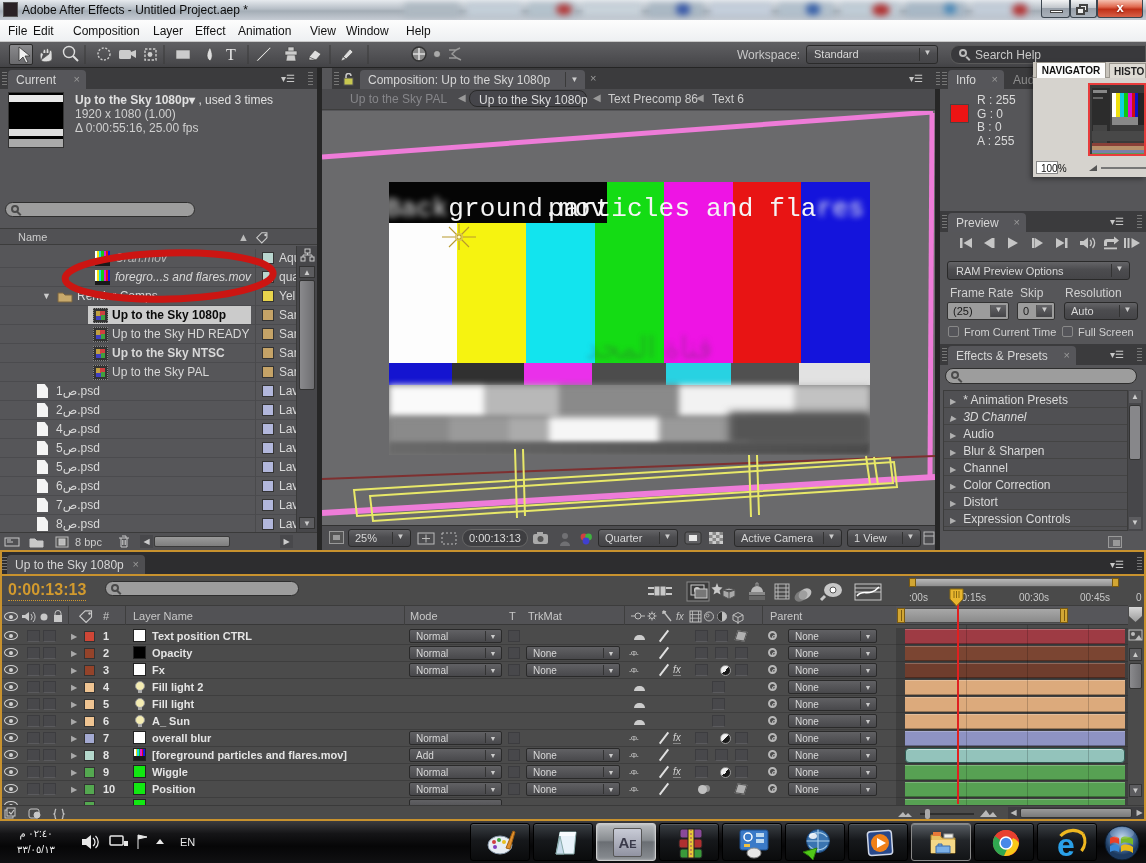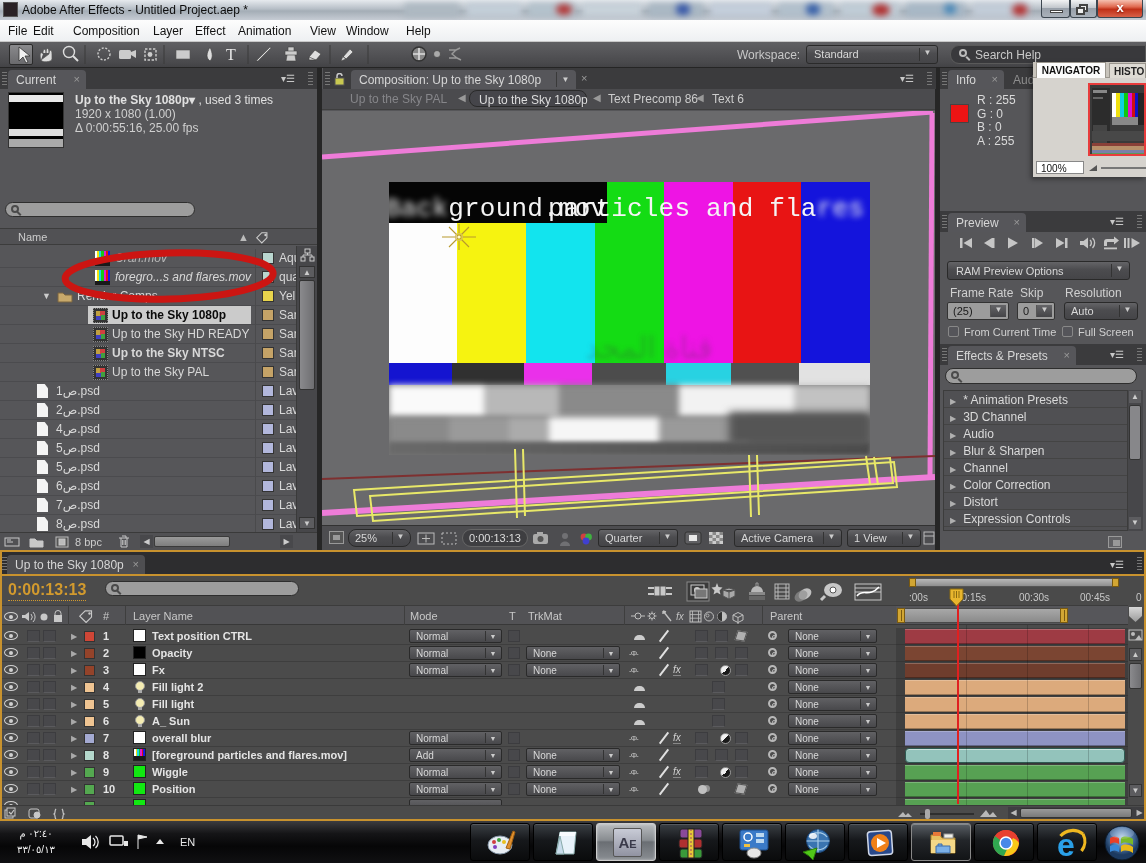--- a/index.html
+++ b/index.html
@@ -319,21 +319,21 @@
         <path d="M3 4 h10 M5 4 v9 h6 v-9 M6 2 h4 v2" stroke="#c8c8c8" fill="none"></path>
         <path d="M6.5 6 v5 M8 6 v5 M9.5 6 v5" stroke="#c8c8c8" stroke-width="0.8"></path>
       </svg>
     <div class="abs" style="left:140px;top:2px;width:13px;height:13px;background:#48484b;color:#ccc;font-size:8px;text-align:center;line-height:13px;">◀</div>
     <div class="abs" style="left:154px;top:3px;width:76px;height:11px;background:linear-gradient(#9a9a9a,#7e7e7e);border:1px solid #3a3a3a;border-radius:2px;"></div>
     <div class="abs" style="left:280px;top:2px;width:13px;height:13px;background:#48484b;color:#ccc;font-size:8px;text-align:center;line-height:13px;">▶</div>
   </div>
 </div>
 
 <div class="abs" id="comp">
-  <div class="abs tabrow" style="left:1px;top:0;width:613px;height:21px;">
+  <div class="abs tabrow" style="left:10px;top:0;width:613px;height:21px;">
     <div class="grip" style="left:2px;top:4px;height:13px;"></div>
     <div class="abs" style="left:11px;top:4px;width:11px;height:12px;"><svg width="11" height="13">
           <rect x="1" y="5" width="9" height="7" fill="#c8c850" stroke="#555"></rect>
           <path d="M3 5 V3 a2.5 2.5 0 0 1 5 0" fill="none" stroke="#ccc" stroke-width="1.5"></path>
         </svg></div>
     <div class="tab" style="left:28px;top:2px;width:225px;height:19px;">
         <span style="position:absolute;left:8px;top:3px;">Composition: Up to the Sky 1080p</span>
         <div style="position:absolute;right:2px;top:2px;bottom:2px;width:18px;border-left:1px solid #3a3a3a;color:#ccc;font-size:8px;text-align:center;line-height:15px;">▼</div>
       </div>
     <span class="tabx" style="position:absolute;left:258px;top:4px;">×</span>
@@ -396,21 +396,21 @@
         <path d="M427 344 L429 406 M435 344 L437 404"></path>
         <path d="M552 346 L556 374 M544 345 L548 373"></path>
       </g>
     </svg>
   </div>
 
   <div class="abs" style="left:0;top:457px;width:613px;height:25px;background:#4d4d50;border-top:1px solid #323232;color:#ccc;font-size:11px;" id="comptools">
     <div class="abs" style="left:7px;top:5px;width:15px;height:13px;border:1px solid #999;background:#555;">
         <div class="abs" style="left:3px;top:3px;width:7px;height:5px;background:#999;"></div>
       </div>
-    <div class="ddbtn" style="left:26px;top:3px;width:63px;height:18px;border-radius:8px;">
+    <div class="ddbtn" style="left:26px;top:3px;width:63px;height:18px;">
         <span style="position:absolute;left:6px;top:2px;">25%</span>
         <div class="ddarr">▼</div>
       </div>
     <svg class="abs" style="left:95px;top:5px;" width="42" height="15">
         <rect x="1" y="2" width="16" height="11" fill="none" stroke="#bbb"></rect>
         <path d="M5 7.5 L13 7.5 M9 3.5 L9 11.5" stroke="#bbb"></path>
         <rect x="25" y="2" width="14" height="11" fill="none" stroke="#bbb" stroke-dasharray="2 2"></rect>
       </svg>
     <div class="abs" style="left:140px;top:3px;width:66px;height:18px;background:#3e3e41;border:1px solid #666;border-radius:9px;text-align:center;line-height:17px;color:#ddd;">0:00:13:13</div>
     <svg class="abs" style="left:210px;top:4px;" width="66" height="16">
@@ -522,21 +522,21 @@
       </div>
     <div class="pmenu" style="right:14px;top:5px;">▾☰</div>
     <div class="grip" style="right:4px;top:4px;height:13px;"></div>
   </div>
   <div class="searchbox" style="left:5px;top:300px;width:192px;height:16px;">
       <div class="mag" style="left:5px;top:2px;"></div>
       <div class="magt" style="left:13px;top:9px;"></div>
     </div>
   <div class="abs" style="left:3px;top:322px;width:185px;height:141px;background:#505053;border:1px solid #3c3c3c;color:#dadada;font-size:12px;overflow:hidden;" id="fxlist">
     <div class="fxrow" style="top:0px;"><span class="tri">▶</span>* Animation Presets</div>
-    <div class="fxrow" style="top:17px;"><span class="tri">▶</span>3D Channel</div>
+    <div class="fxrow" style="top:17px;font-style:italic;"><span class="tri">▶</span>3D Channel</div>
     <div class="fxrow" style="top:34px;"><span class="tri">▶</span>Audio</div>
     <div class="fxrow" style="top:51px;"><span class="tri">▶</span>Blur &amp; Sharpen</div>
     <div class="fxrow" style="top:68px;"><span class="tri">▶</span>Channel</div>
     <div class="fxrow" style="top:85px;"><span class="tri">▶</span>Color Correction</div>
     <div class="fxrow" style="top:102px;"><span class="tri">▶</span>Distort</div>
     <div class="fxrow" style="top:119px;"><span class="tri">▶</span>Expression Controls</div>
     <div class="fxrow" style="top:136px;">Generate</div>
   </div>
   <div class="abs" style="left:188px;top:322px;width:15px;height:141px;background:#47474a;">
     <div class="abs" style="left:1px;top:1px;width:12px;height:12px;background:#5c5c5f;color:#ccc;font-size:8px;text-align:center;line-height:12px;">▲</div>
@@ -559,21 +559,21 @@
     <div class="abs" style="left:3px;top:40px;width:14px;height:20px;background:#444;"></div>
     <div class="abs" style="left:22px;top:8px;width:26px;height:24px;background:linear-gradient(90deg,#fff 0 15%,#f0e010 15% 30%,#10d0e0 30% 45%,#10c810 45% 60%,#e010d0 60% 75%,#d01010 75% 88%,#1010c8 88%);"></div>
     <div class="abs" style="left:22px;top:32px;width:26px;height:8px;background:#888;"></div>
     <div class="abs" style="left:48px;top:8px;width:10px;height:32px;background:#252525;"></div>
     <div class="abs" style="left:2px;top:46px;width:56px;height:10px;background:#484848;"></div>
     <div class="abs" style="left:2px;top:58px;width:56px;height:3px;background:#8a4038;"></div>
       <div class="abs" style="left:2px;top:61px;width:56px;height:4px;background:#b8906a;"></div>
       <div class="abs" style="left:2px;top:65px;width:56px;height:3px;background:#7a80a8;"></div>
       <div class="abs" style="left:2px;top:68px;width:56px;height:4px;background:#5a9a58;"></div>
   </div>
-  <div class="abs" style="left:3px;top:99px;width:48px;height:13px;background:#fff;border:1px solid #888;color:#111;font-size:10px;padding:1px 0 0 4px;">100%</div>
+  <div class="abs" style="left:3px;top:99px;width:22px;height:13px;background:#fff;border:1px solid #888;color:#111;font-size:10px;padding:1px 0 0 4px;">100%</div>
   <div class="abs" style="left:56px;top:103px;width:8px;height:6px;background:#555;clip-path:polygon(0 100%,100% 100%,100% 0);"></div>
   <div class="abs" style="left:68px;top:105px;width:45px;height:2px;background:#777;"></div>
 </div>
 
 <div class="abs" id="tl">
   <div class="abs" style="left:0;top:0;width:1146px;height:2px;background:#c8922e;"></div>
   <div class="abs tabrow" style="left:0;top:2px;width:1146px;height:22px;background:#2d2d2f;">
     <div class="grip" style="left:2px;top:5px;height:13px;"></div>
     <div class="tab" style="left:7px;top:3px;width:138px;height:19px;background:#4e4e51;">
         <span style="position:absolute;left:8px;top:3px;">Up to the Sky 1080p</span>

